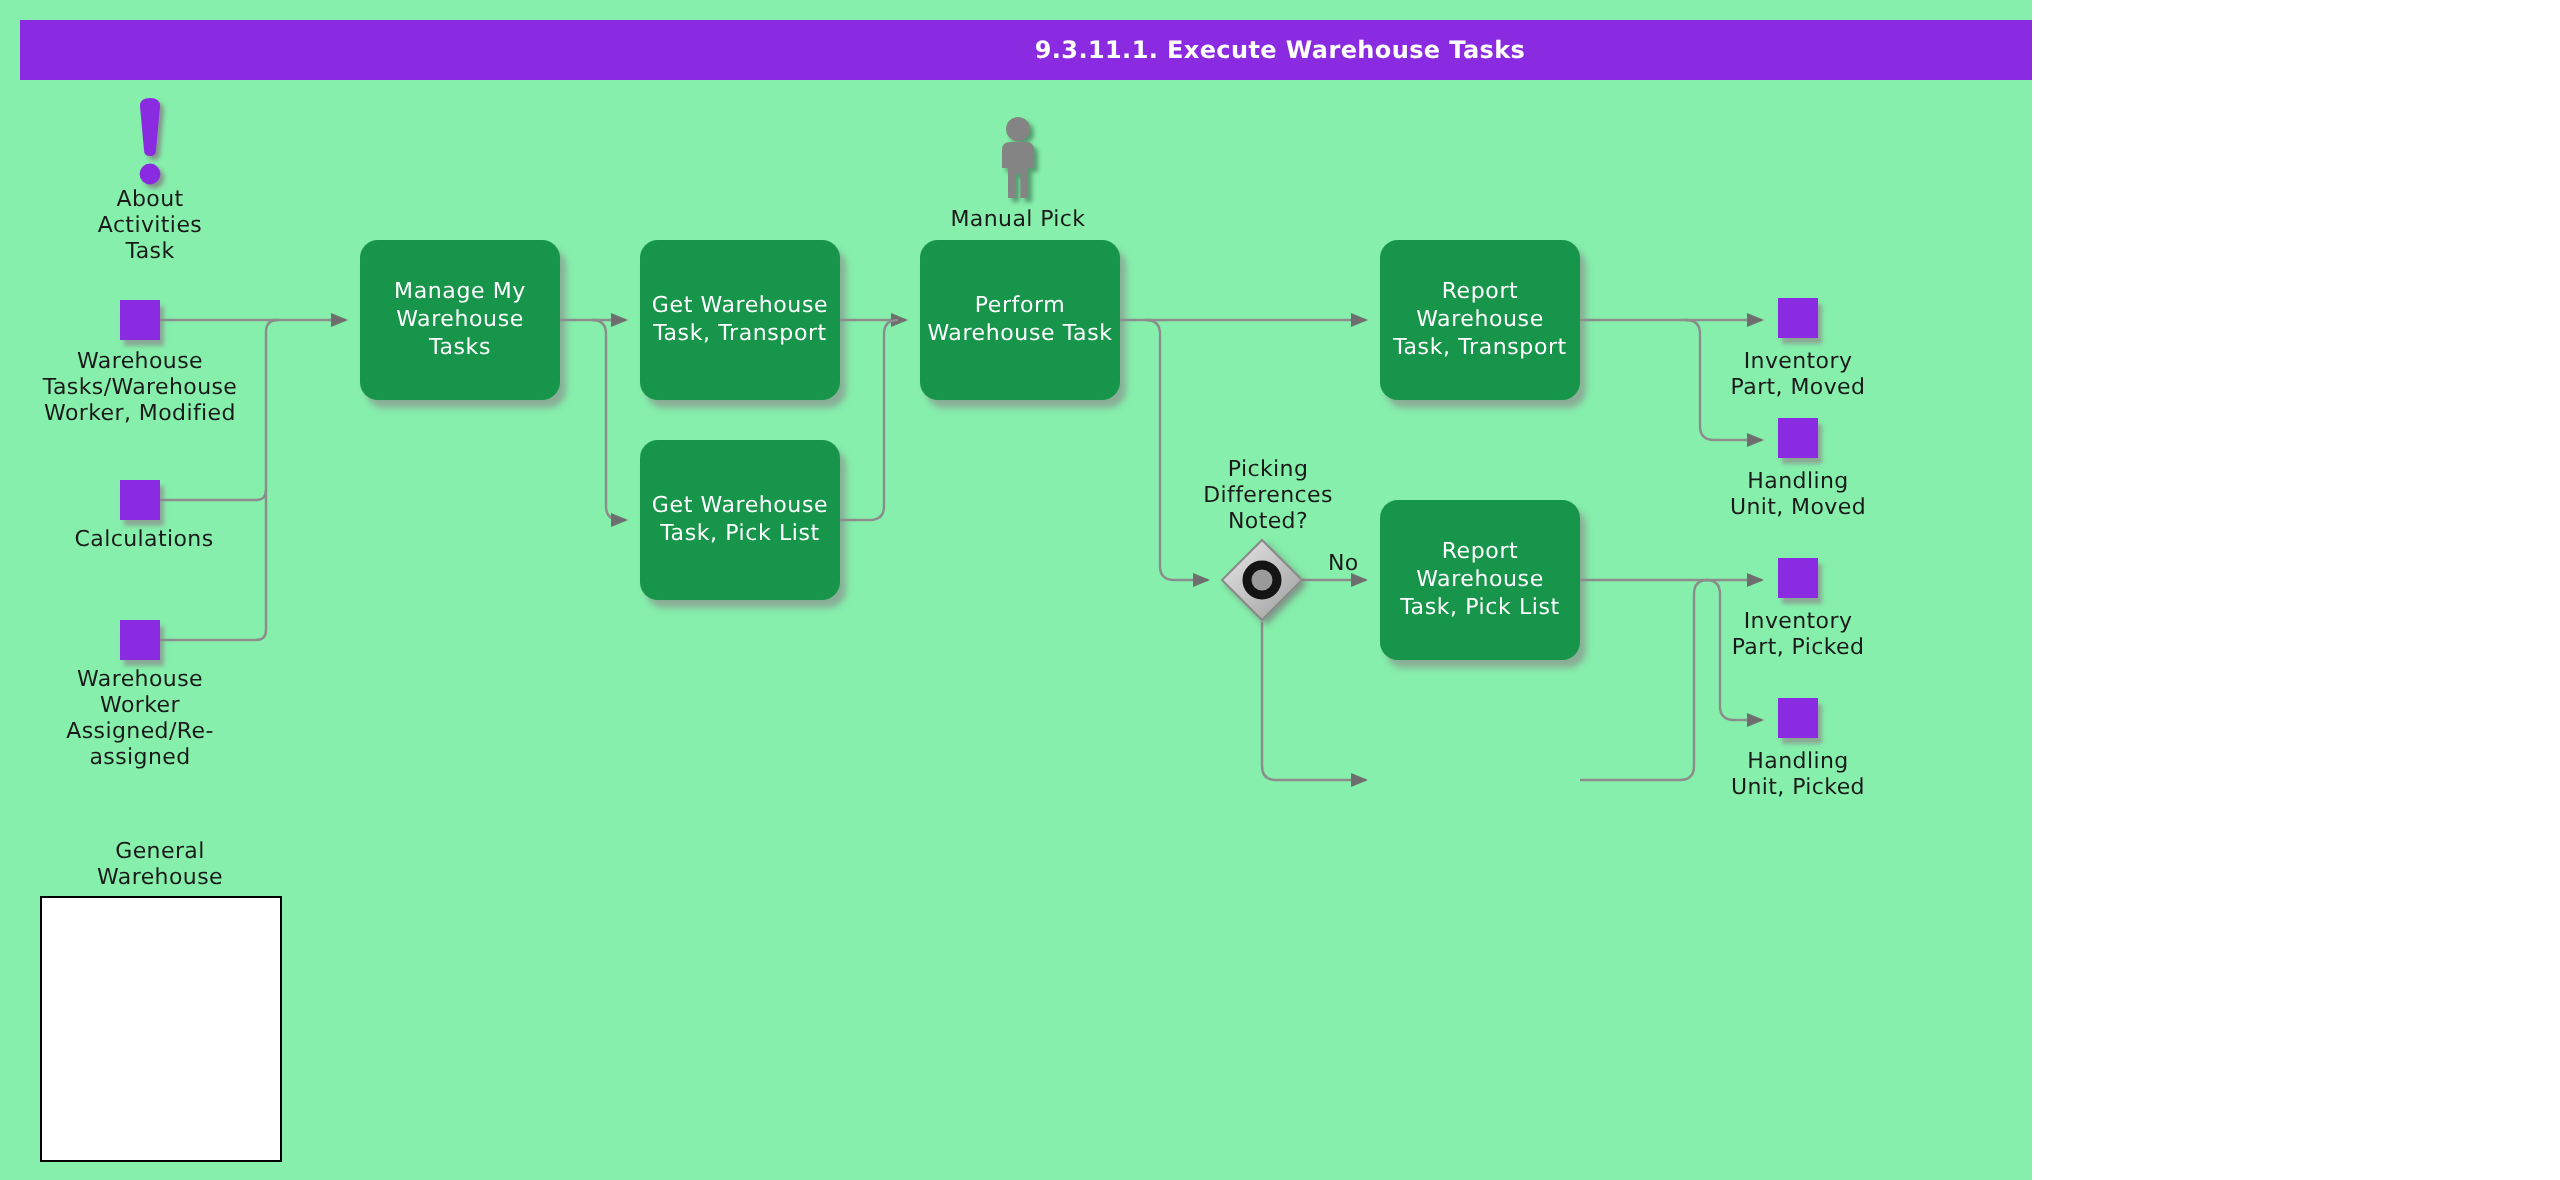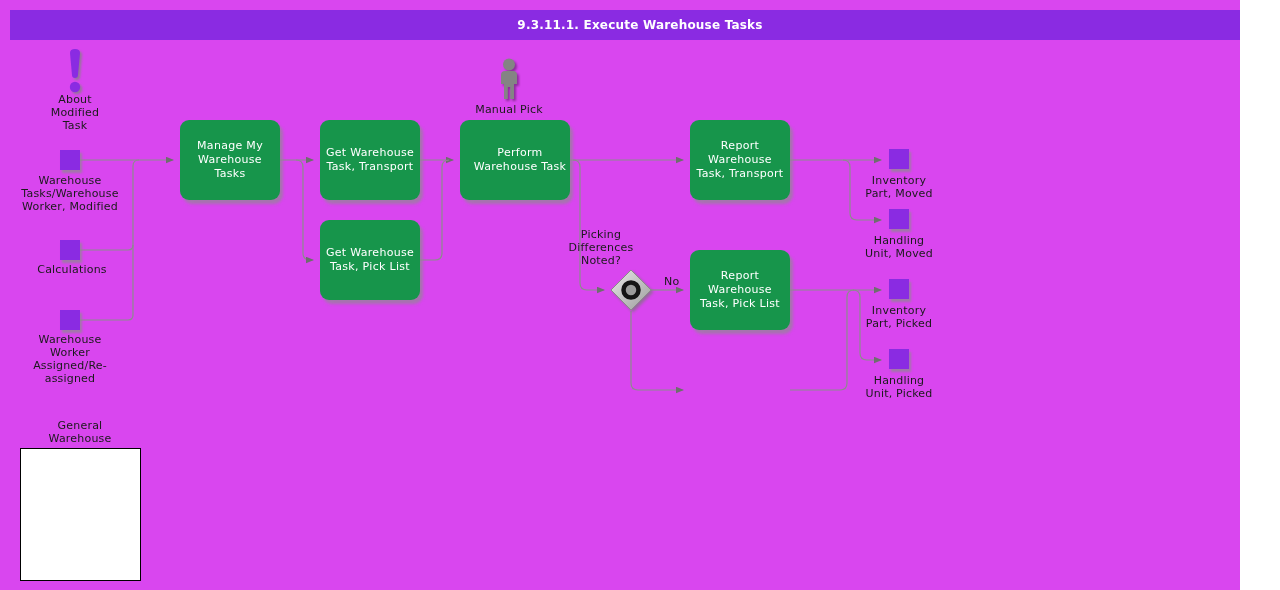--- a/index.html
+++ b/index.html
@@ -1,17 +1,17 @@
 <!DOCTYPE html>
 <html><head>
 <meta charset="utf-8">
 <style>
   html,body{margin:0;padding:0;background:#ffffff;}
   #canvas{
-    position:relative;width:1240px;height:590px;background:#d946ef;
+    position:relative;width:1016px;height:590px;background:#86efac;
     font-family:"DejaVu Sans","Liberation Sans",sans-serif;overflow:hidden;
   }
   #titlebar{
     position:absolute;left:10px;top:10px;width:1260px;height:30px;
     background:#8a2be2;color:#ffffff;font-size:12px;font-weight:bold;
     display:flex;align-items:center;justify-content:center;letter-spacing:.2px;
   }
   svg.layer{position:absolute;left:0;top:0;pointer-events:none;}
   .act{
     position:absolute;background:#17954b;color:#ffffff;border-radius:9px;
@@ -68,21 +68,21 @@
       <path d="M853,290 Q860,290 860,297 V353 Q860,360 867,360 H881" marker-end="url(#arr)"></path>
       <path d="M790,390 H840 Q847,390 847,383 V297 Q847,290 854,290"></path>
     </g>
   </svg>
 
   <svg class="icon" style="left:62px;top:48px;filter:drop-shadow(2.5px 2.5px 1px rgba(130,130,130,.8));" width="26" height="46" viewBox="0 0 26 46">
     <path d="M8,5 Q8,1 13,1 Q18,1 18,5 L16,27 Q16,30 13,30 Q10,30 10,27 Z" fill="#8a2be2"></path>
     <circle cx="13" cy="39" r="5.2" fill="#8a2be2"></circle>
   </svg>
   <div class="lbl" style="left:35px;top:93px;width:80px;">About
-Modified
+Activities
 Task</div>
 
   <svg class="icon" style="left:494px;top:58px;filter:drop-shadow(2.5px 2.5px 1px rgba(0,0,0,.35));" width="30" height="44" viewBox="0 0 30 44">
     <circle cx="15" cy="6.5" r="6" fill="#848484"></circle>
     <path d="M7,17 Q7,13 11,13 H19 Q23,13 23,17 V26 H20 V41 H16.2 V29 H13.8 V41 H10 V26 H7 Z" fill="#848484"></path>
   </svg>
   <div class="lbl" style="left:469px;top:103px;width:80px;">Manual Pick</div>
 
   <div class="sq" style="left:60px;top:150px;"></div>
   <div class="lbl" style="left:5px;top:174px;width:130px;">Warehouse
@@ -98,40 +98,40 @@
 Assigned/Re-
 assigned</div>
 
   <div class="act" style="left:180px;top:120px;width:100px;height:80px;">Manage My
 Warehouse
 Tasks</div>
   <div class="act" style="left:320px;top:120px;width:100px;height:80px;">Get Warehouse
 Task, Transport</div>
   <div class="act" style="left:320px;top:220px;width:100px;height:80px;">Get Warehouse
 Task, Pick List</div>
-  <div class="act" style="left:460px;top:120px;width:100px;height:80px;padding-left:10px;">Perform
+  <div class="act" style="left:460px;top:120px;width:100px;height:80px;">Perform
 Warehouse Task</div>
   <div class="act" style="left:690px;top:120px;width:100px;height:80px;">Report
 Warehouse
 Task, Transport</div>
   <div class="act" style="left:690px;top:250px;width:100px;height:80px;">Report
 Warehouse
 Task, Pick List</div>
 
   <svg class="icon" style="left:609px;top:268px;filter:drop-shadow(2.5px 2.5px 1.5px rgba(120,120,120,.7));" width="44" height="44" viewBox="0 0 44 44">
     <defs>
       <linearGradient id="dg" x1="0" y1="0" x2="1" y2="1">
         <stop offset="0" stop-color="#e9e9e9"></stop>
           <stop offset="1" stop-color="#9c9c9c"></stop>
       </linearGradient>
     </defs>
     <polygon points="22,2 42,22 22,42 2,22" fill="url(#dg)" stroke="#8a8a8a" stroke-width="1"></polygon>
     <circle cx="22" cy="22" r="7.5" fill="#9a9a9a" stroke="#141414" stroke-width="4.5"></circle>
   </svg>
-  <div class="lbl" style="left:561px;top:228px;width:80px;">Picking
+  <div class="lbl" style="left:594px;top:228px;width:80px;">Picking
 Differences
 Noted?</div>
   <div class="lbl left" style="left:664px;top:275px;width:30px;">No</div>
 
   <div class="sq" style="left:889px;top:149px;"></div>
   <div class="lbl" style="left:858px;top:174px;width:82px;">Inventory
 Part, Moved</div>
 
   <div class="sq" style="left:889px;top:209px;"></div>
   <div class="lbl" style="left:858px;top:234px;width:82px;">Handling

